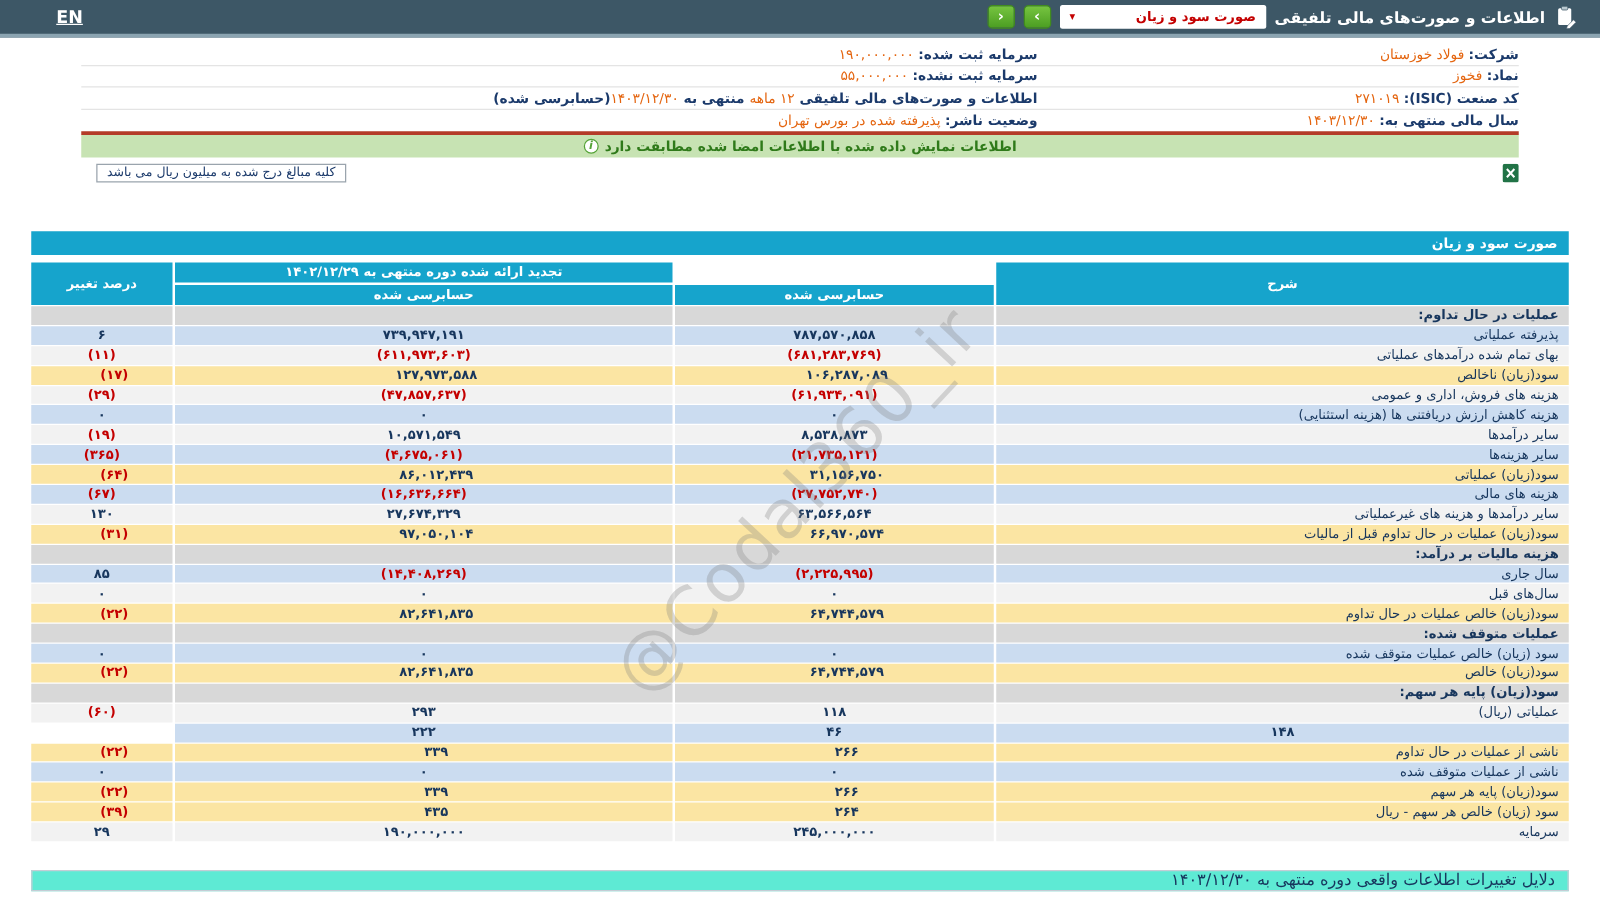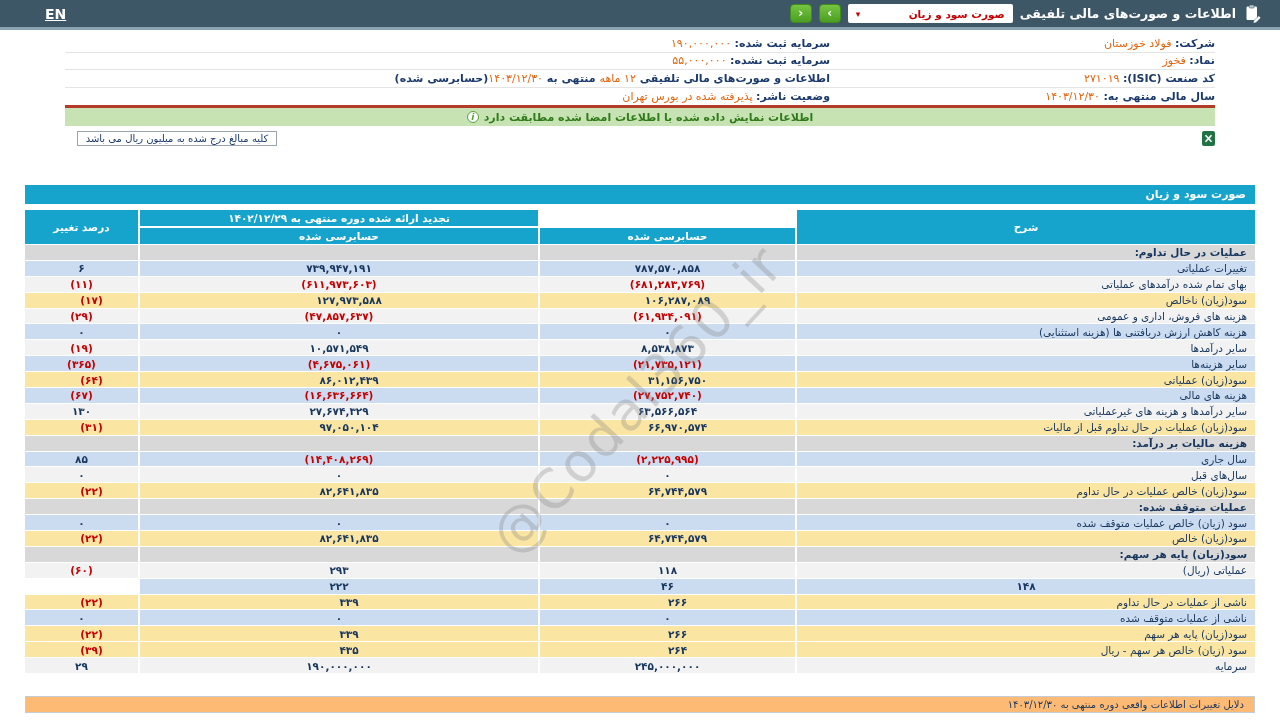--- a/index.html
+++ b/index.html
@@ -103,22 +103,22 @@
   .c-num, .c-chg { justify-content:center; direction:ltr; font-weight:bold; }
   .red { color:#c40000 !important; }
   .blue   > div { background:#cbdcf0; }
   .white  > div { background:#f2f2f2; }
   .yellow > div { background:#fbe5a3;padding-left:20px; }
   .section> div { background:#d8d8d8; }
   .section .c-desc { font-weight:bold;padding-left:48px; }
 
   
   .footer-bar {
-    margin:22px 25px 0; height:17px; background:#fdba74; border:1px solid #c4cdd5;
-    color:#17365d; font-size:10px; display:flex; align-items:center;
+    margin:22px 25px 0; height:17px; background:#5eead4; border:1px solid #c4cdd5;
+    color:#17365d; font-size:13px; display:flex; align-items:center;
     padding-inline-start:10px; cursor:pointer;
   }
 
   
   .watermark {
     position:absolute; left:637px; top:400px;
     transform:translate(-50%,-50%) rotate(-47deg);
     font-size:54px; letter-spacing:2px; color:rgba(130,130,130,0.30);
     white-space:nowrap; pointer-events:none; direction:ltr; z-index:5;
   }
@@ -193,21 +193,21 @@
   </div>
 
   <div>
       <div class="t-grid t-row section">
         <div class="c-desc">عملیات در حال تداوم:</div>
         <div class="c-num"></div>
         <div class="c-num"></div>
         <div class="c-chg"></div>
       </div>
       <div class="t-grid t-row blue">
-        <div class="c-desc">تغییرات عملیاتی</div>
+        <div class="c-desc">پذیرفته عملیاتی</div>
         <div class="c-num">۷۸۷,۵۷۰,۸۵۸</div>
         <div class="c-num">۷۳۹,۹۴۷,۱۹۱</div>
         <div class="c-chg">۶</div>
       </div>
       <div class="t-grid t-row white">
         <div class="c-desc">بهای تمام شده درآمدهای عملیاتی</div>
         <div class="c-num red">(۶۸۱,۲۸۳,۷۶۹)</div>
         <div class="c-num red">(۶۱۱,۹۷۳,۶۰۳)</div>
         <div class="c-chg red">(۱۱)</div>
       </div>

